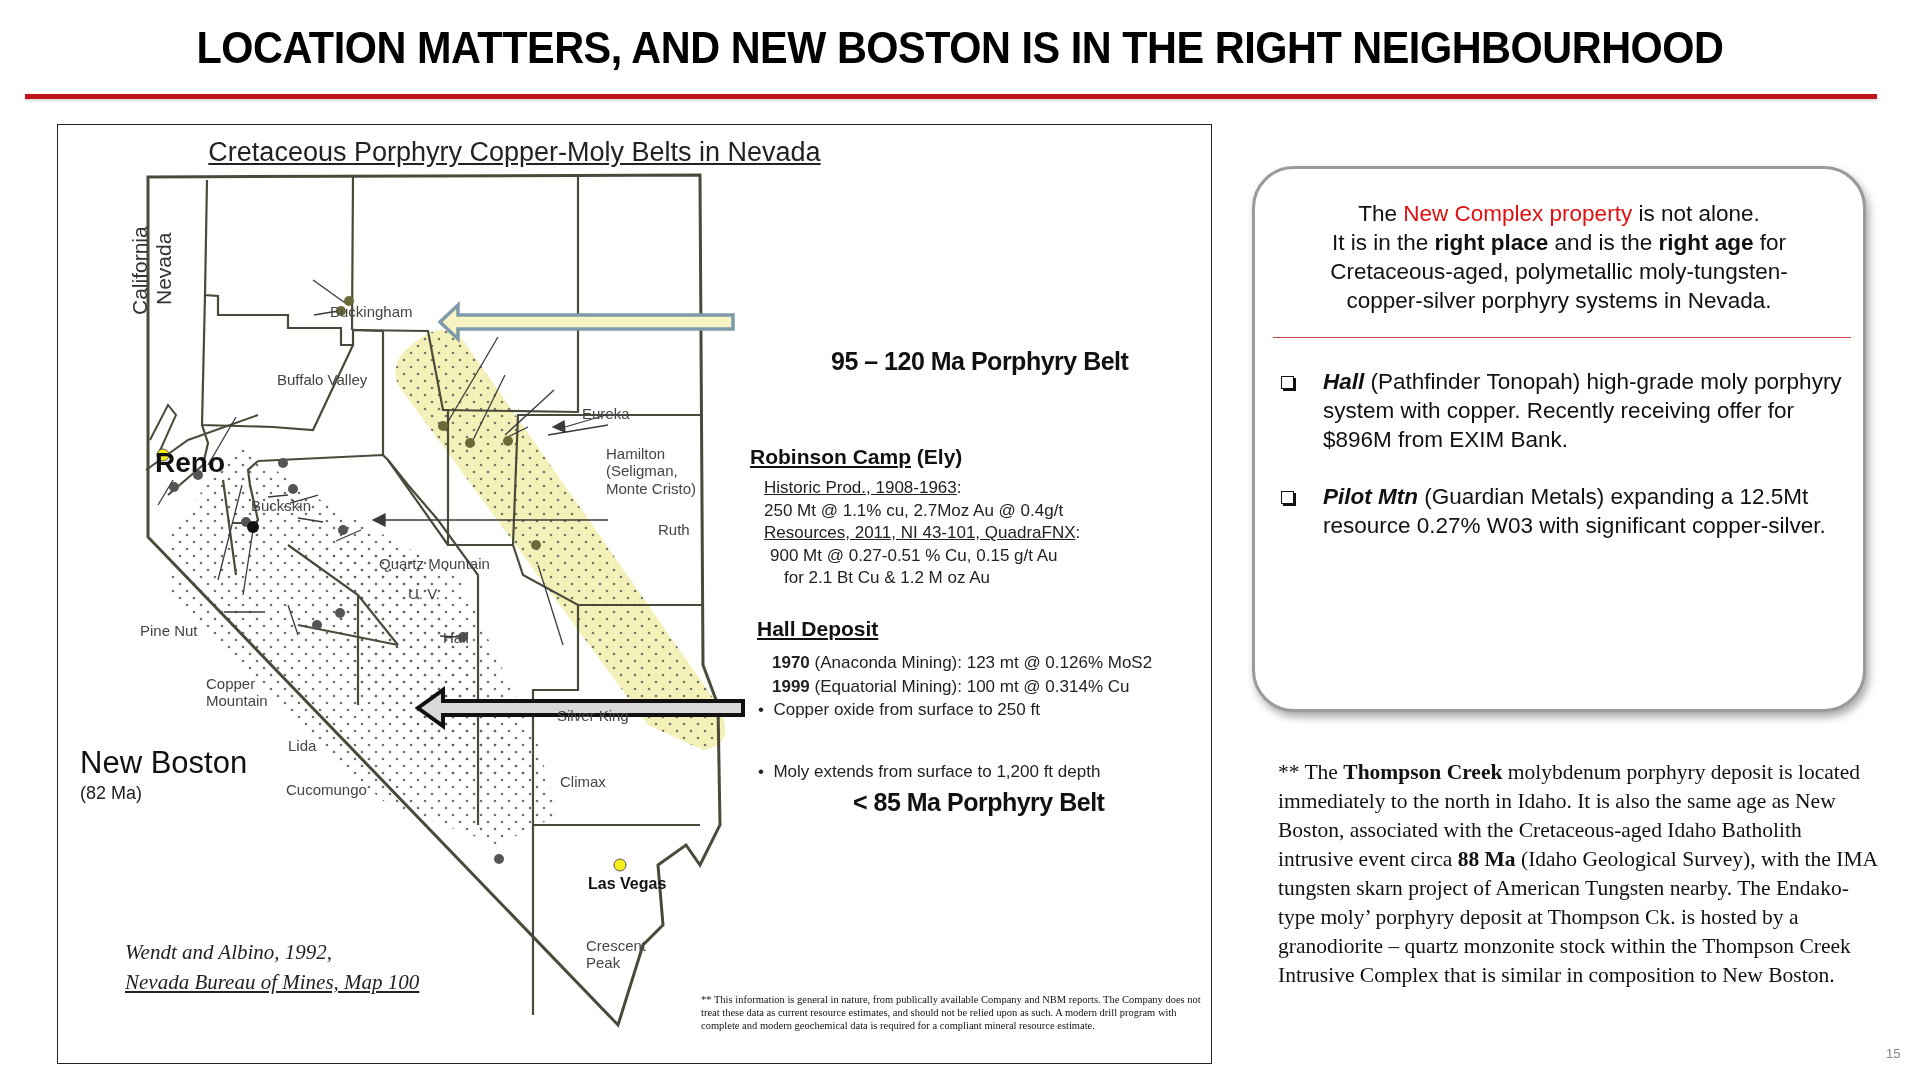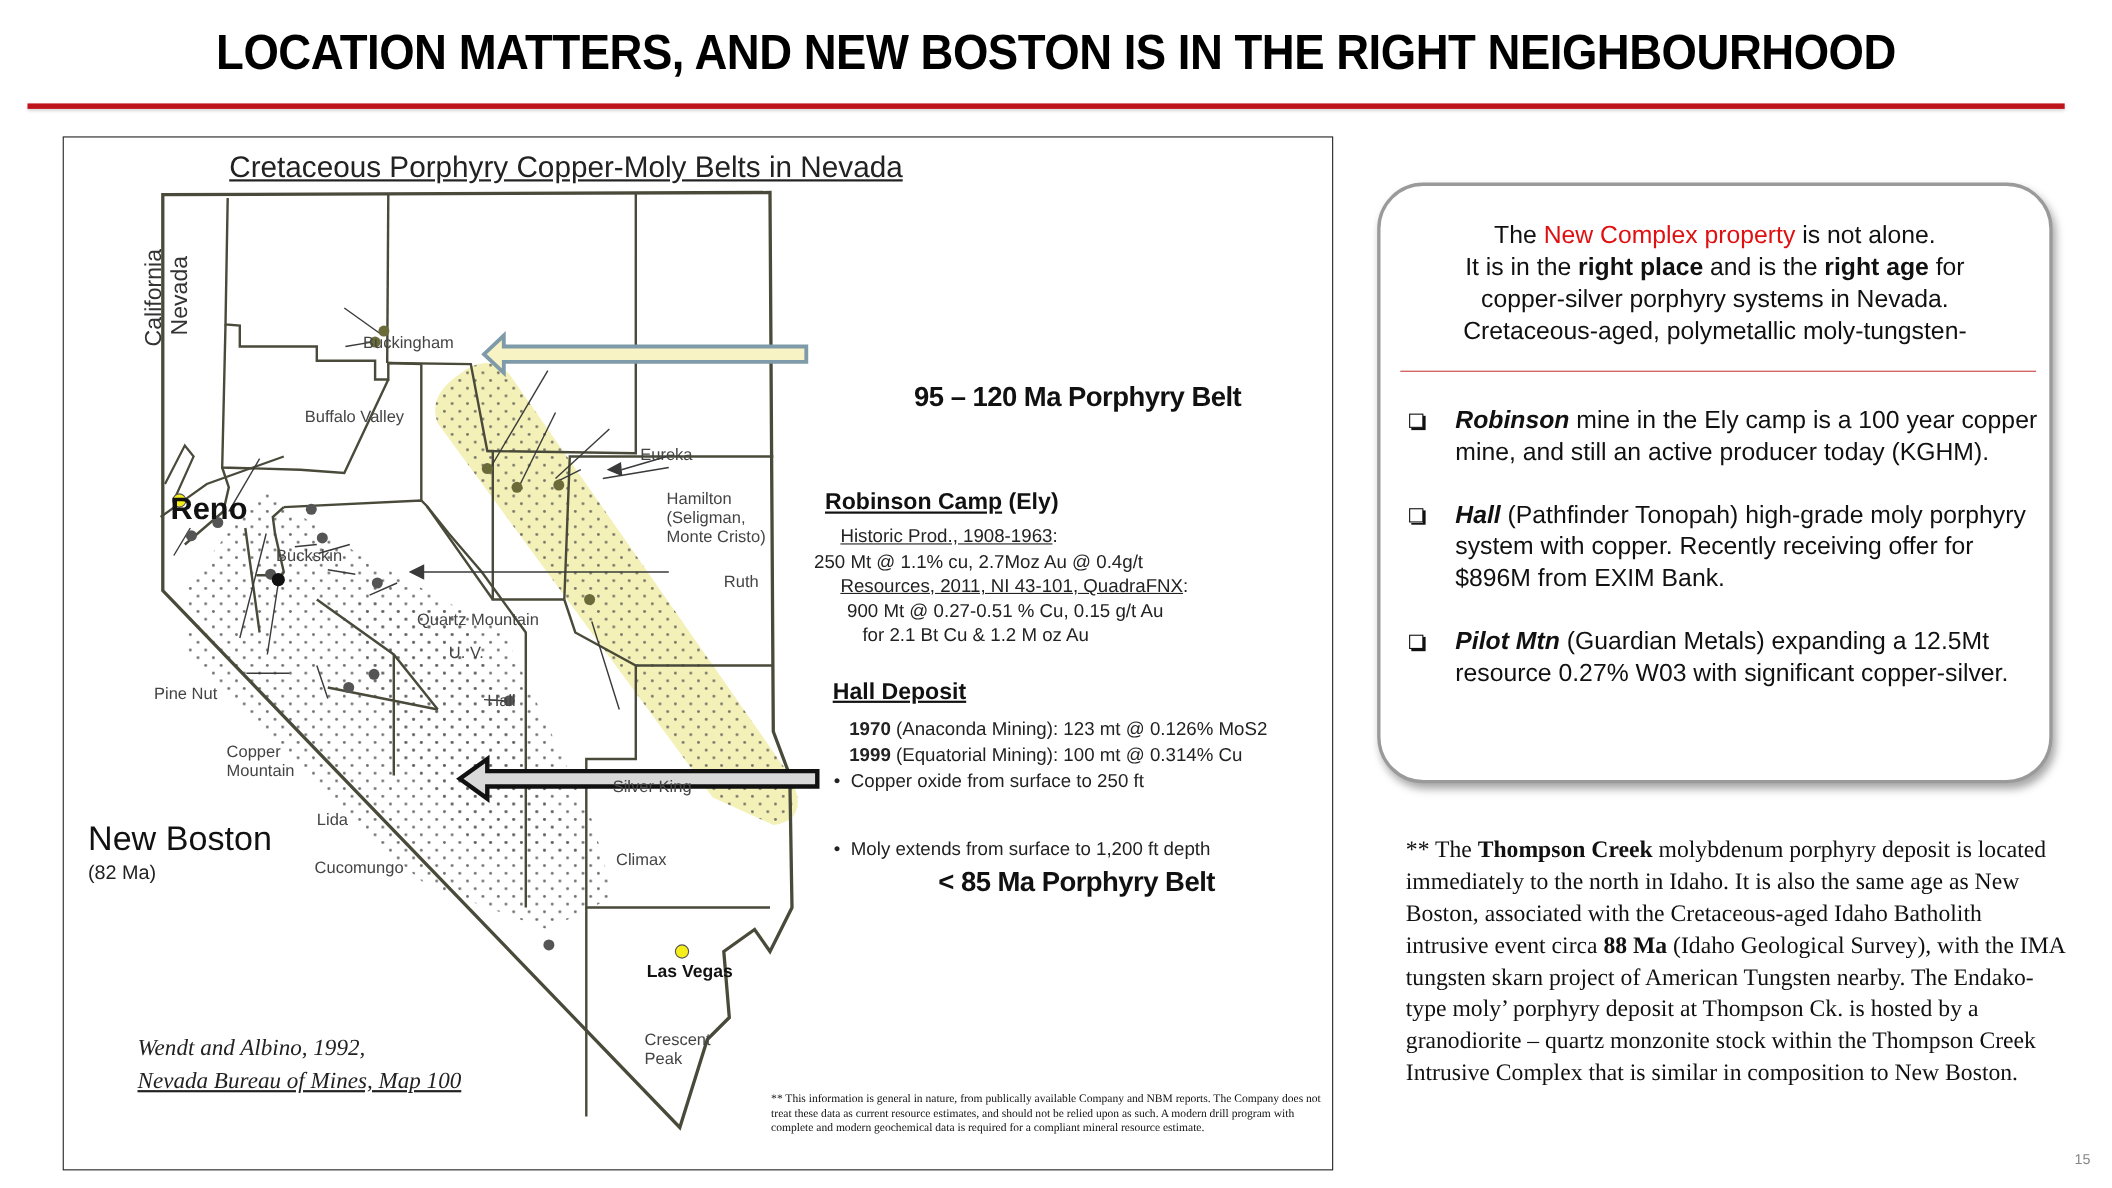--- a/index.html
+++ b/index.html
@@ -170,21 +170,21 @@
   </div>
 
   <div class="newboston" style="left:22px;top:620px;">New Boston</div>
   <div class="newboston-age" style="left:22px;top:658px;">(82 Ma)</div>
 
   <div class="belt-label" style="left:773px;top:222px;">95 – 120 Ma Porphyry Belt</div>
   <div class="belt-label" style="left:795px;top:663px;">&lt; 85 Ma Porphyry Belt</div>
 
   <div class="info-head" style="left:692px;top:320px;"><u>Robinson Camp</u><span> (Ely)</span></div>
   <div class="info-line" style="left:706px;top:353px;"><span class="ul">Historic Prod., 1908-1963</span><span>:</span></div>
-  <div class="info-line" style="left:682px;top:376px;text-align:center;">250 Mt @ 1.1% cu, 2.7Moz Au @ 0.4g/t</div>
+  <div class="info-line" style="left:706px;top:376px;text-align:center;">250 Mt @ 1.1% cu, 2.7Moz Au @ 0.4g/t</div>
   <div class="info-line" style="left:706px;top:398px;"><span class="ul">Resources, 2011, NI 43-101, QuadraFNX</span><span>:</span></div>
   <div class="info-line" style="left:712px;top:421px;">900 Mt @ 0.27-0.51 % Cu, 0.15 g/t Au</div>
   <div class="info-line" style="left:726px;top:443px;">for 2.1 Bt Cu &amp; 1.2 M oz Au</div>
 
   <div class="info-head" style="left:699px;top:492px;"><u>Hall Deposit</u></div>
   <div class="info-line" style="left:714px;top:528px;"><b>1970</b><span> (Anaconda Mining): 123 mt @ 0.126% MoS2</span></div>
   <div class="info-line" style="left:714px;top:552px;"><b>1999</b><span> (Equatorial Mining): 100 mt @ 0.314% Cu</span></div>
   <div class="info-line" style="left:700px;top:575px;"><span>•&nbsp;&nbsp;</span><span>Copper oxide from surface to 250 ft</span></div>
   <div class="info-line" style="left:700px;top:598px;margin-top:39px;"><span>•&nbsp;&nbsp;</span><span>Moly extends from surface to 1,200 ft depth</span></div>
 
@@ -193,29 +193,25 @@
     <div style="text-decoration:underline;">Nevada Bureau of Mines, Map 100</div>
   </div>
 
   <div class="disclaimer" style="left:643px;top:868px;">** This information is general in nature, from publically available Company and NBM reports. The Company does not treat these data as current resource estimates, and should not be relied upon as such. A modern drill program with complete and modern geochemical  data is required for a compliant mineral resource estimate.</div>
 </div>
 
 <div class="callout">
   <div class="callout-lead">
     <div><span>The </span><span class="red">New Complex property</span><span> is not alone.</span></div>
     <div><span>It is in the </span><b>right place</b><span> and is the </span><b>right age</b><span> for</span></div>
+    <div>Cretaceous-aged, polymetallic moly-tungsten-</div>
     <div>copper-silver porphyry systems in Nevada.</div>
-    <div>Cretaceous-aged, polymetallic moly-tungsten-</div>
   </div>
   <div class="callout-rule"></div>
   <div class="bullets">
-    <div class="bullet">
-      <span class="box"></span>
-      <i>Robinson</i><span> mine in the Ely camp is a 100 year copper mine, and still an active producer today (KGHM).</span>
-    </div>
     <div class="bullet">
       <span class="box"></span>
       <i>Hall</i><span> (Pathfinder Tonopah) high-grade moly porphyry system with copper. Recently receiving offer for $896M from EXIM Bank.</span>
     </div>
     <div class="bullet">
       <span class="box"></span>
       <i>Pilot Mtn</i><span> (Guardian Metals) expanding a 12.5Mt resource 0.27% W03 with significant copper-silver.</span>
     </div>
   </div>
 </div>

